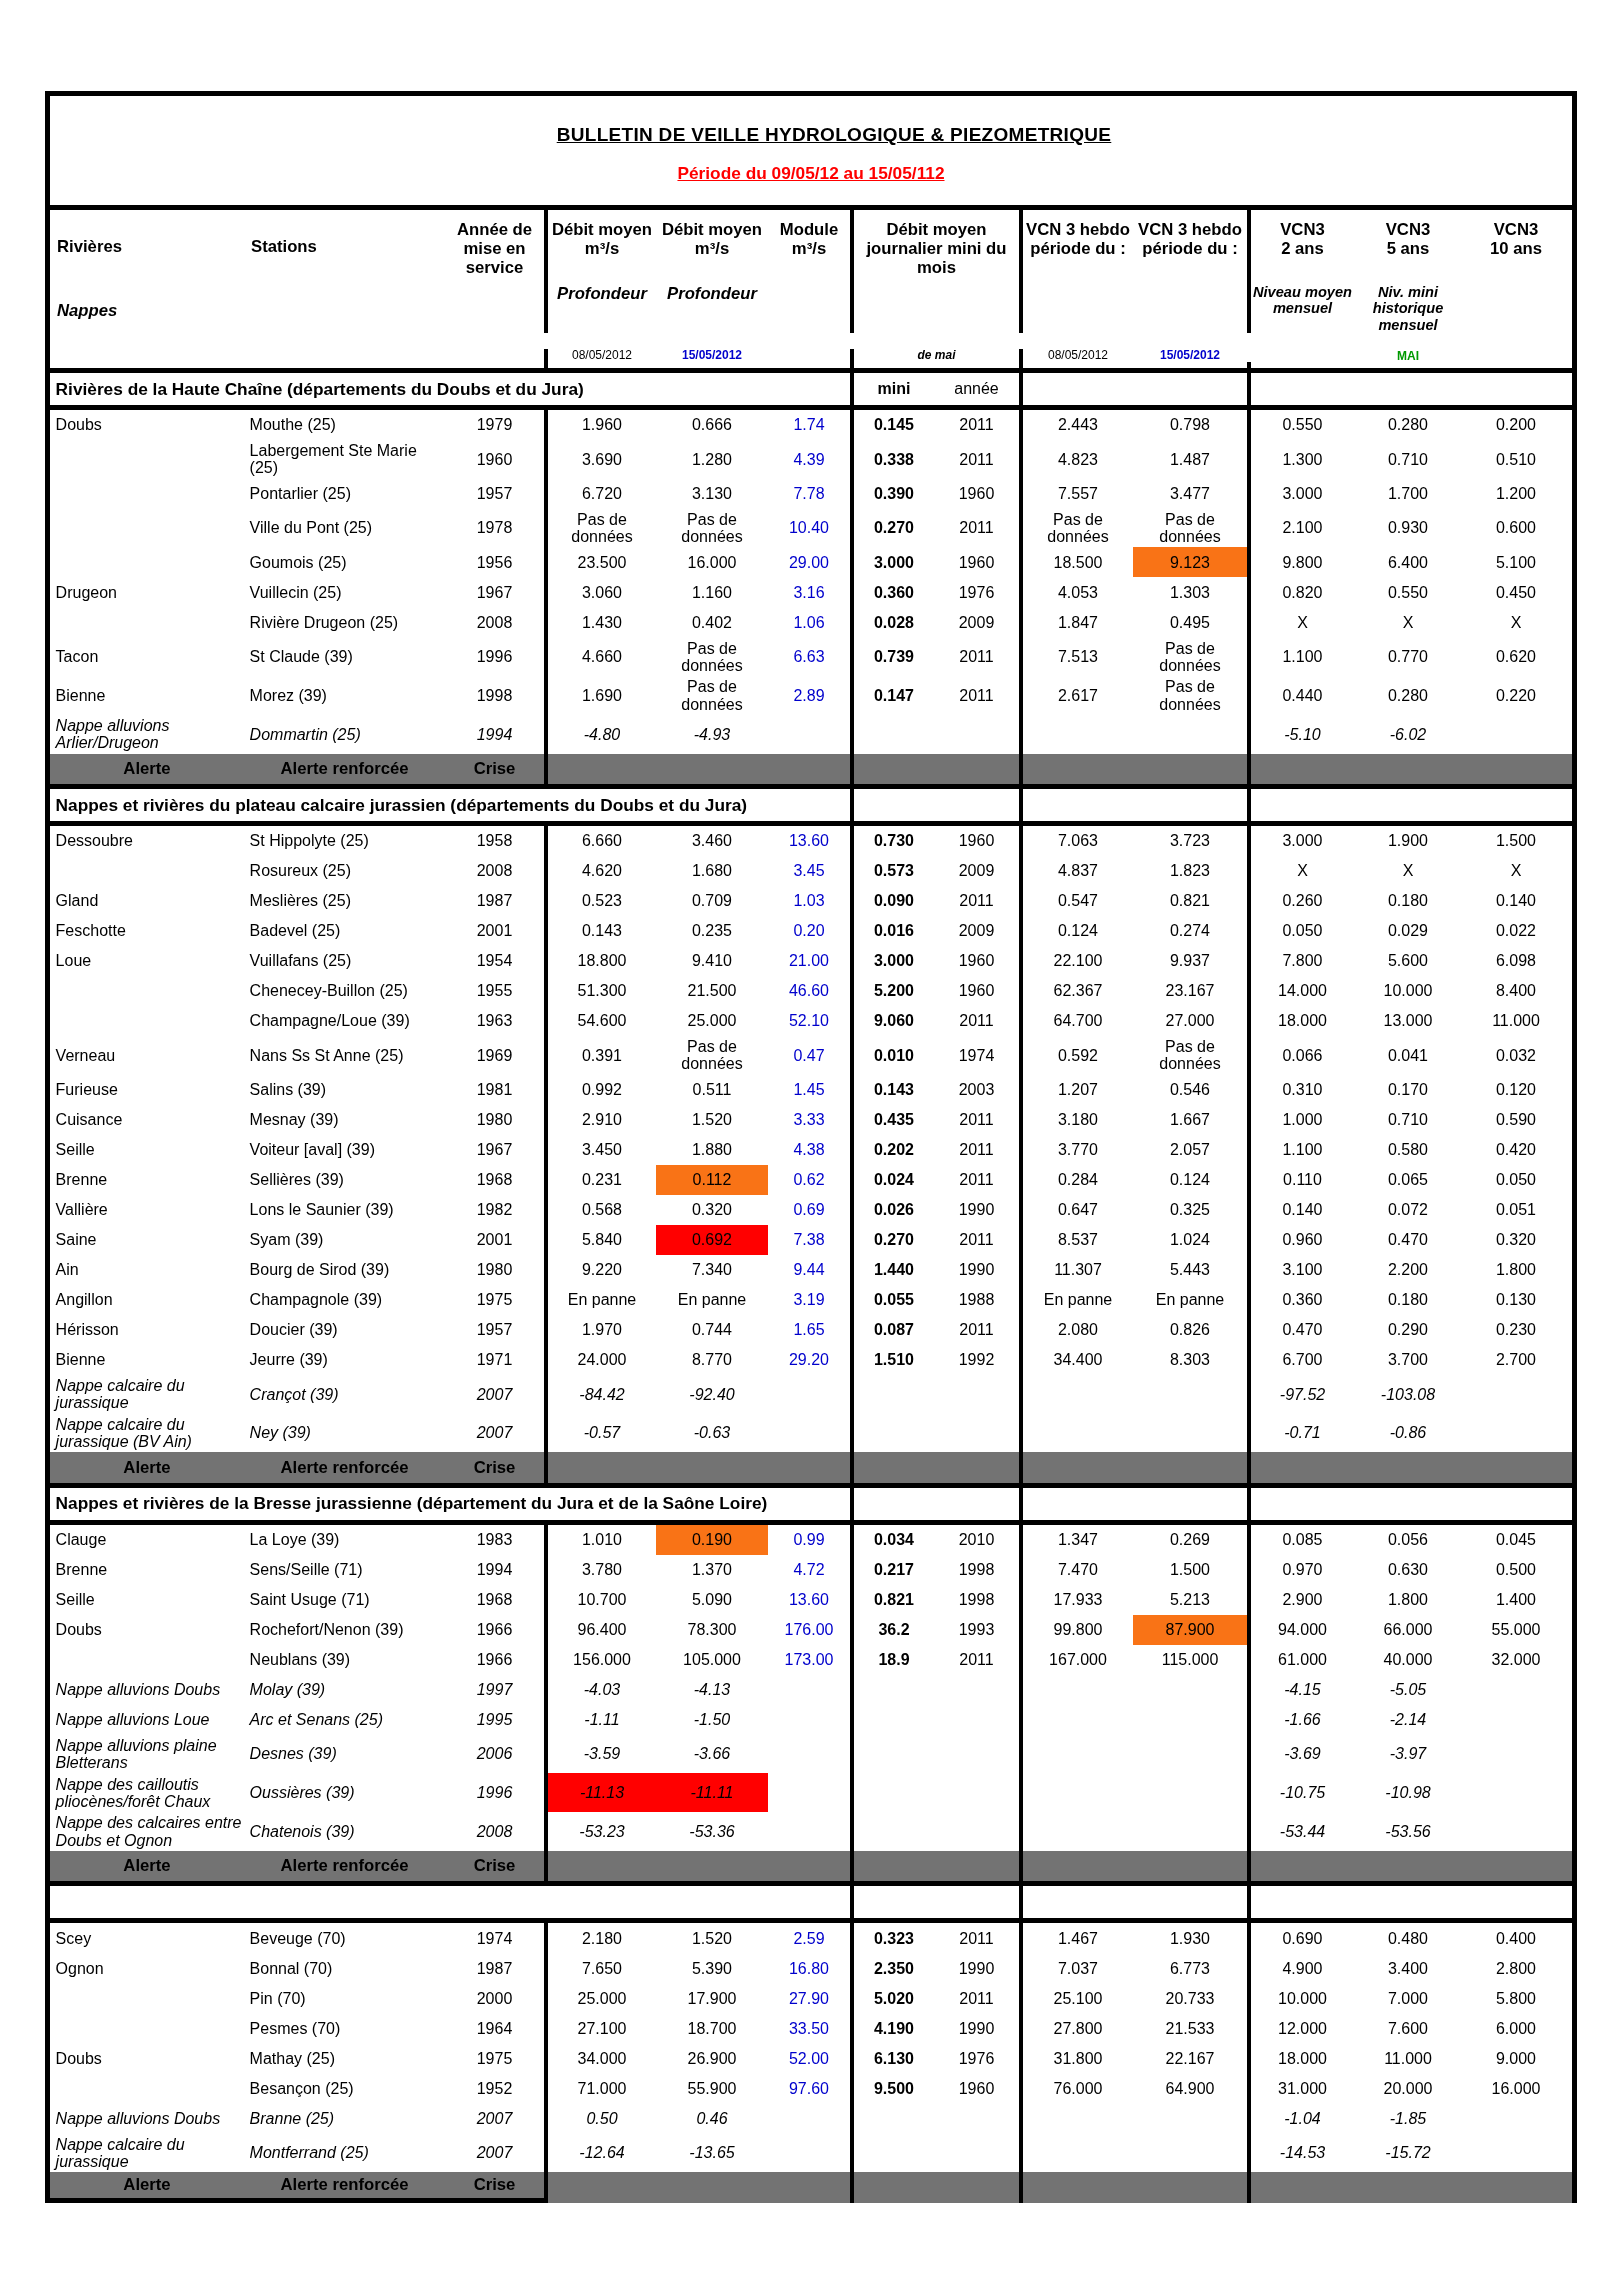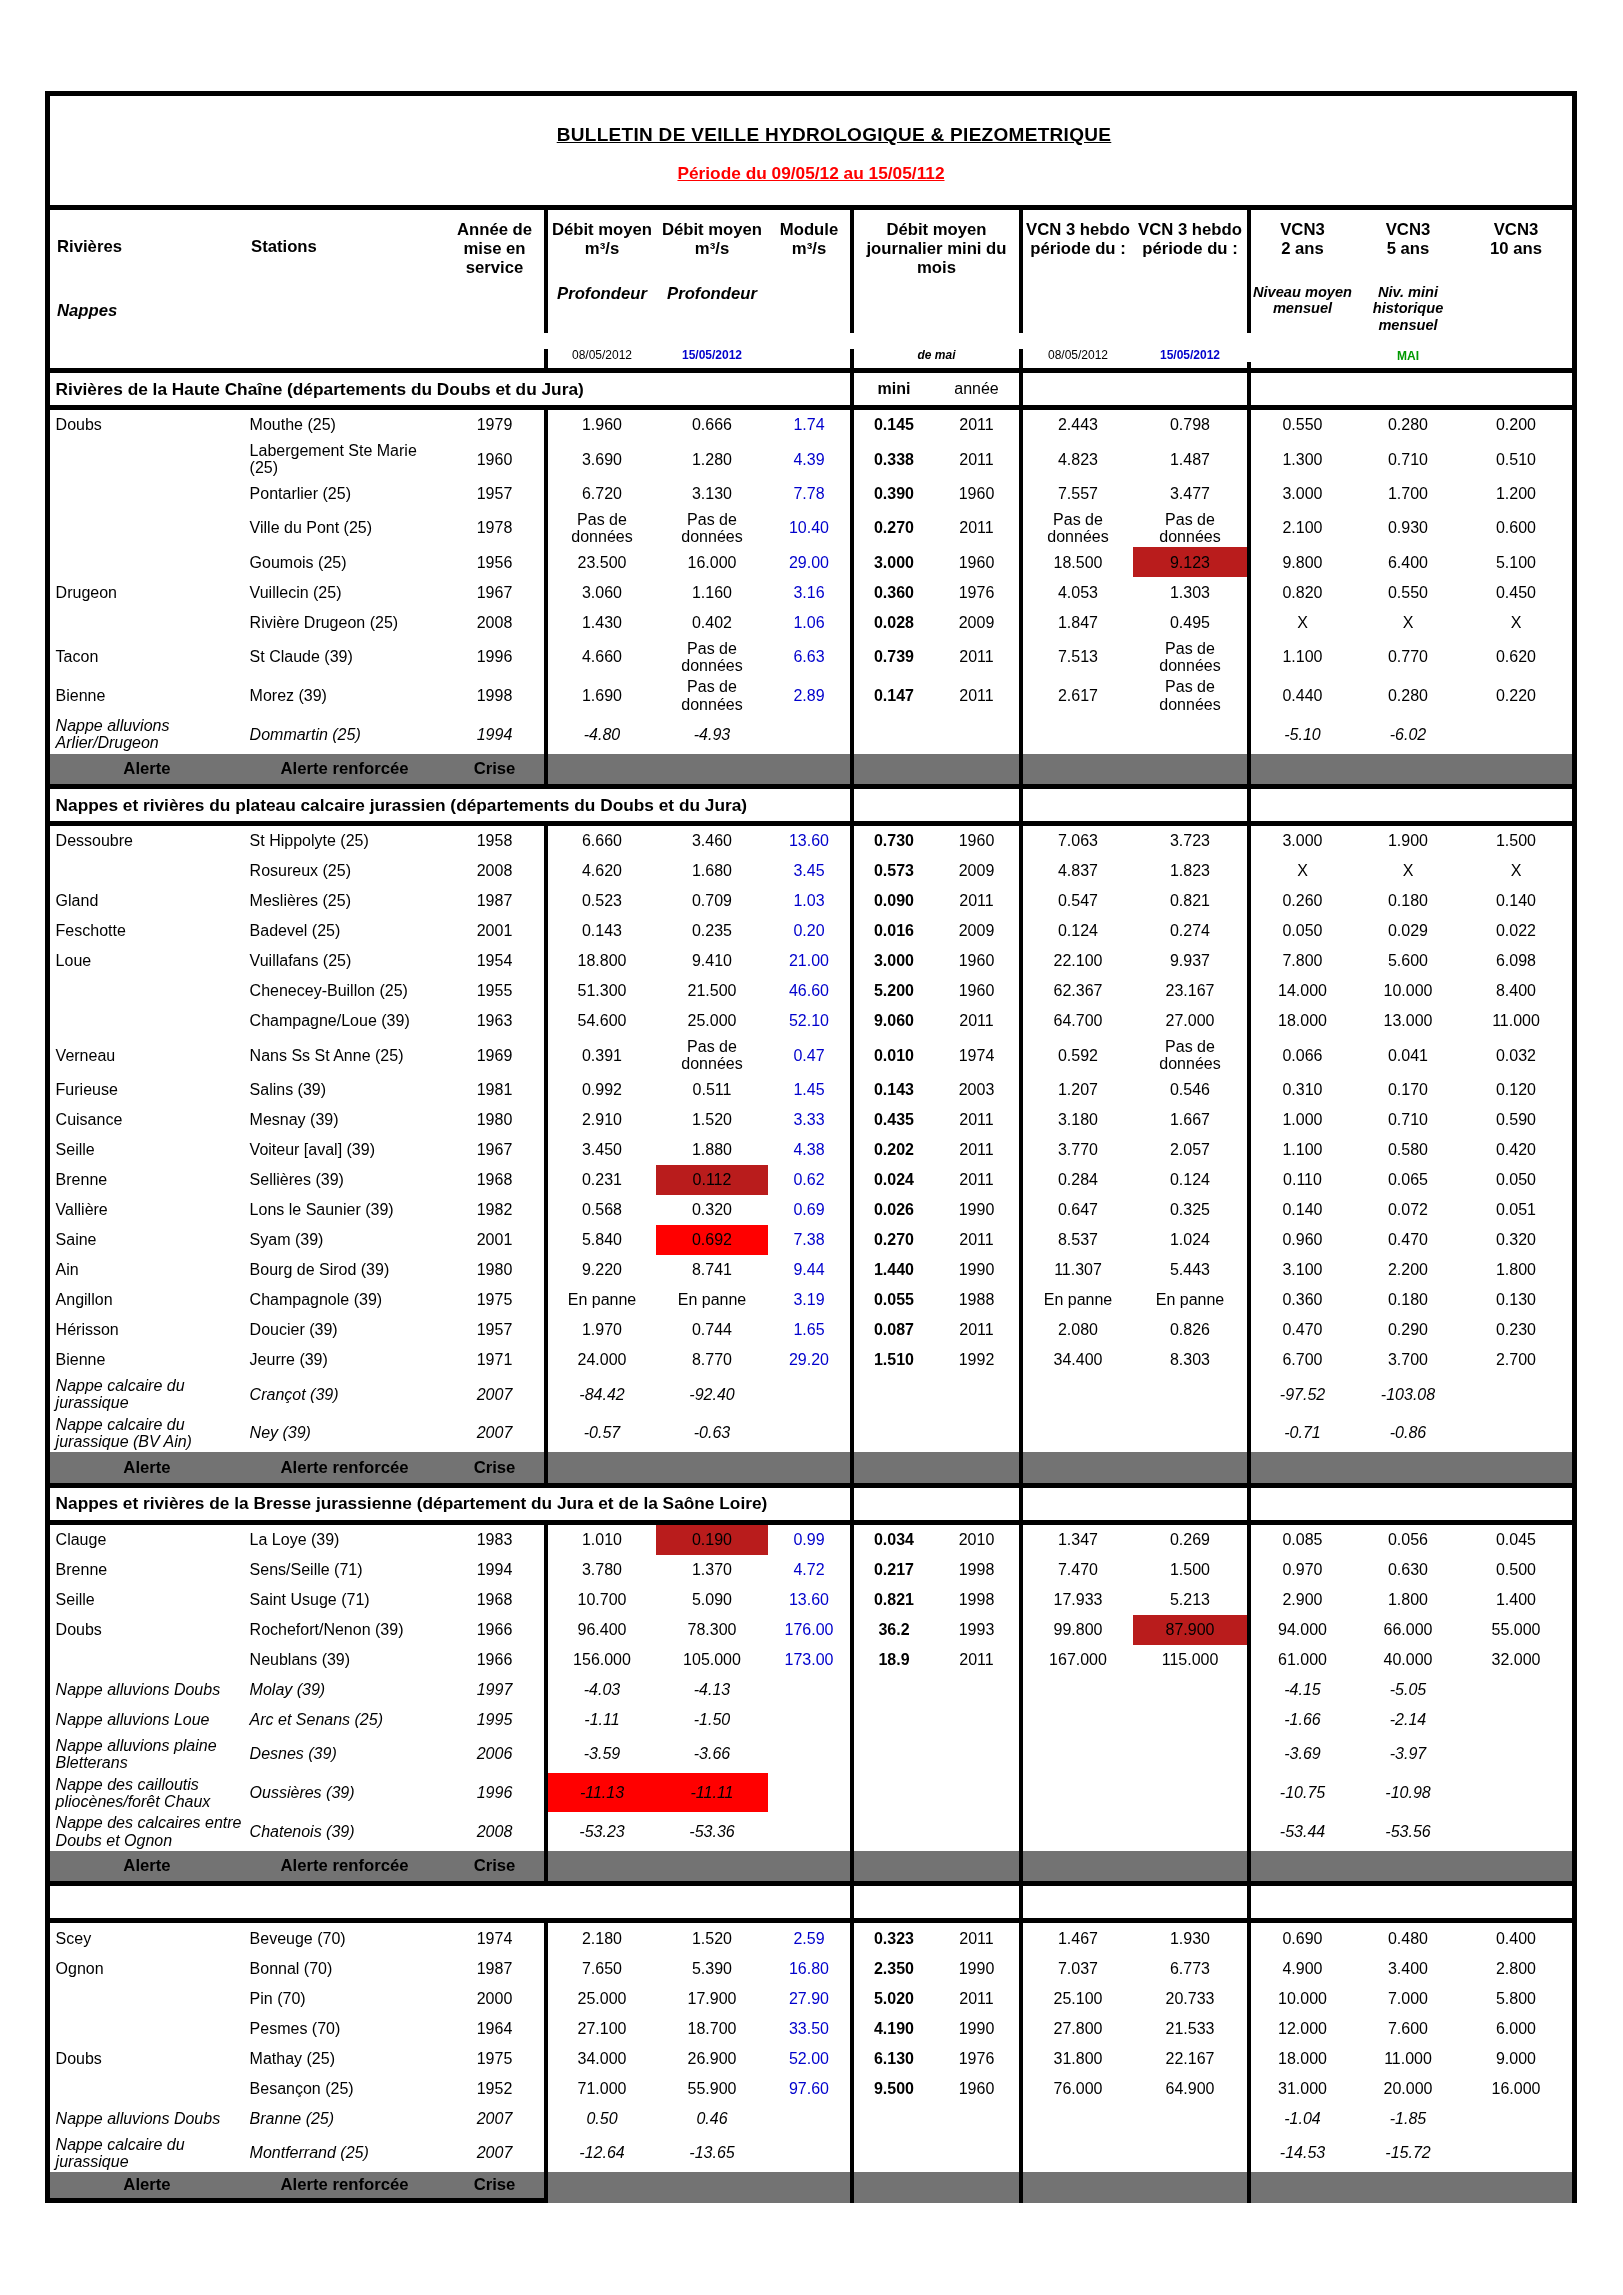--- a/index.html
+++ b/index.html
@@ -39,21 +39,21 @@
   .sec-annee{grid-column:8;display:flex;align-items:center;justify-content:center;font-size:16px;}
   .sec-sp1{grid-column:9/11;}
   .sec-sp2{grid-column:11/14;}
 
   .row{display:grid;grid-template-columns:var(--cols);min-height:30px;font-size:16px;}
   .cell{display:flex;align-items:center;justify-content:center;text-align:center;
         line-height:1.08;box-sizing:border-box;padding:2.1px 1.4px;}
   .cell.left{justify-content:flex-start;text-align:left;padding-left:5.6px;}
   .cell.bold{font-weight:bold;}
   .it{font-style:italic;}
-  .bg-y{background:#b91c1c;}
+  .bg-y{background:#f97316;}
   .bg-r{background:#FF0000;}
 
   .alert-row{display:grid;grid-template-columns:var(--cols);min-height:30.5px;background:#737373;
              border-bottom:5.6px solid #000;font-weight:bold;font-size:16.7px;}
   .alert-row .acell{display:flex;align-items:center;justify-content:center;box-sizing:border-box;}
   .alert-row.final{border-bottom:0;}
   .alert-row.final .ab{border-bottom:5.6px solid #000;}
 </style>
 </head>
 <body>
@@ -498,21 +498,21 @@
             <div class="cell c10">1.024</div>
             <div class="cell c11 sep">0.960</div>
             <div class="cell c12">0.470</div>
             <div class="cell c13">0.320</div>
           </div>
           <div class="row">
             <div class="cell c1 left">Ain</div>
             <div class="cell c2 left">Bourg de Sirod (39)</div>
             <div class="cell c3">1980</div>
             <div class="cell c4 sep">9.220</div>
-            <div class="cell c5">8.741</div>
+            <div class="cell c5">7.340</div>
             <div class="cell c6 blue">9.44</div>
             <div class="cell c7 sep bold">1.440</div>
             <div class="cell c8">1990</div>
             <div class="cell c9 sep">11.307</div>
             <div class="cell c10">5.443</div>
             <div class="cell c11 sep">3.100</div>
             <div class="cell c12">2.200</div>
             <div class="cell c13">1.800</div>
           </div>
           <div class="row">

